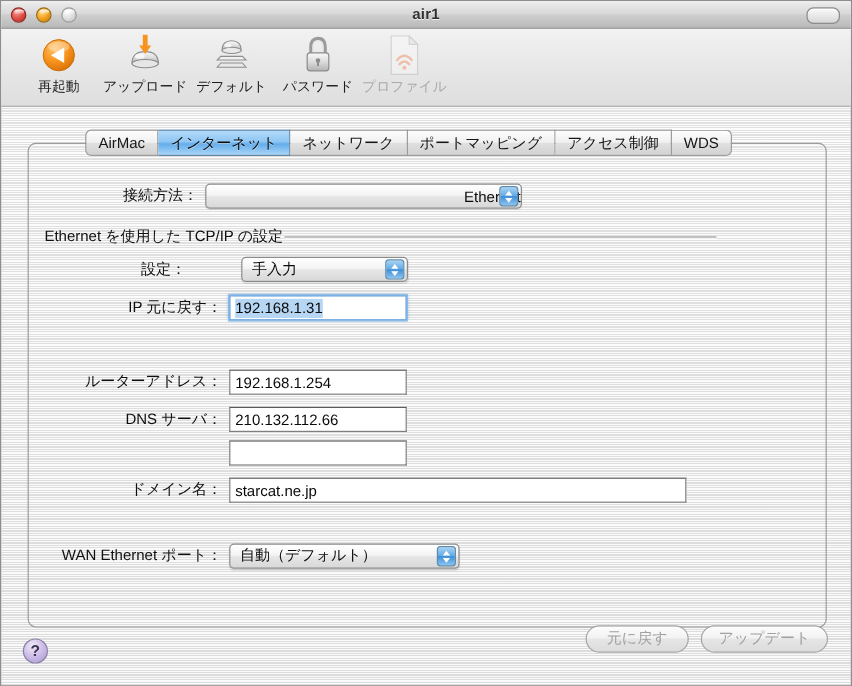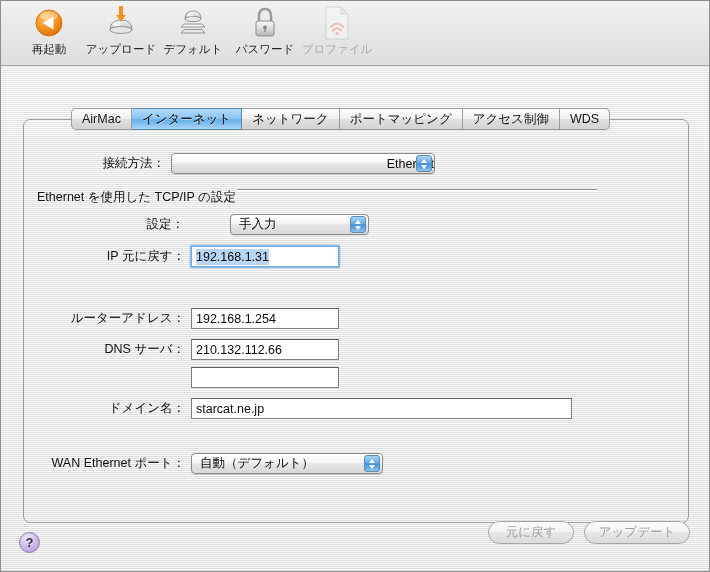--- a/index.html
+++ b/index.html
@@ -254,21 +254,21 @@
     background: #b6d6f4;
     padding: 1px 0;
   }
 
   
   #section {
     position: absolute;
     left: 36px; top: 188px;
     width: 560px;
     display: flex;
-    align-items: flex-start;
+    align-items: center;
     gap: 1px;
   }
   #section .stext {
     font-size: 12.5px;
     color: #0f0f0f;
     white-space: nowrap;
   }
   #section .rule {
     flex: 1;
     height: 1px;
@@ -309,20 +309,29 @@
     box-sizing: border-box;
     cursor: default;
     white-space: nowrap;
   }
 </style>
 </head>
 <body>
 
 <div id="window">
 
+  <div id="titlebar">
+    <div class="traffic">
+      <div class="light close"></div>
+      <div class="light min"></div>
+      <div class="light zoom"></div>
+    </div>
+    <div id="window-title">air1</div>
+    <div id="toolbar-toggle"></div>
+  </div>
 
   <div id="toolbar">
 
     <div class="tb-item">
       <div class="tb-icon">
         <svg width="32" height="32" viewBox="0 0 32 32">
           <defs>
             <radialGradient id="og" cx="38%" cy="28%" r="78%">
               <stop offset="0%" stop-color="#ffc46b"></stop>
               <stop offset="55%" stop-color="#f7931e"></stop>
@@ -446,21 +455,21 @@
           <i class="dn"></i>
         </span>
     </div>
   </div>
 
   <div id="section">
     <span class="stext">Ethernet を使用した TCP/IP の設定</span>
     <span class="rule"></span>
   </div>
 
-  <div class="row" style="left:48px; top:213px; width:320px;gap:40px;">
+  <div class="row" style="left:19px; top:213px; width:320px;gap:40px;">
     <div class="lbl" style="width:148px;">設定：</div>
     <div class="popup" style="width:152px; margin-left:6px;">
       <span class="pv">手入力</span>
       <span class="arrows">
           <i class="up"></i>
           <i class="dn"></i>
         </span>
     </div>
   </div>
 

